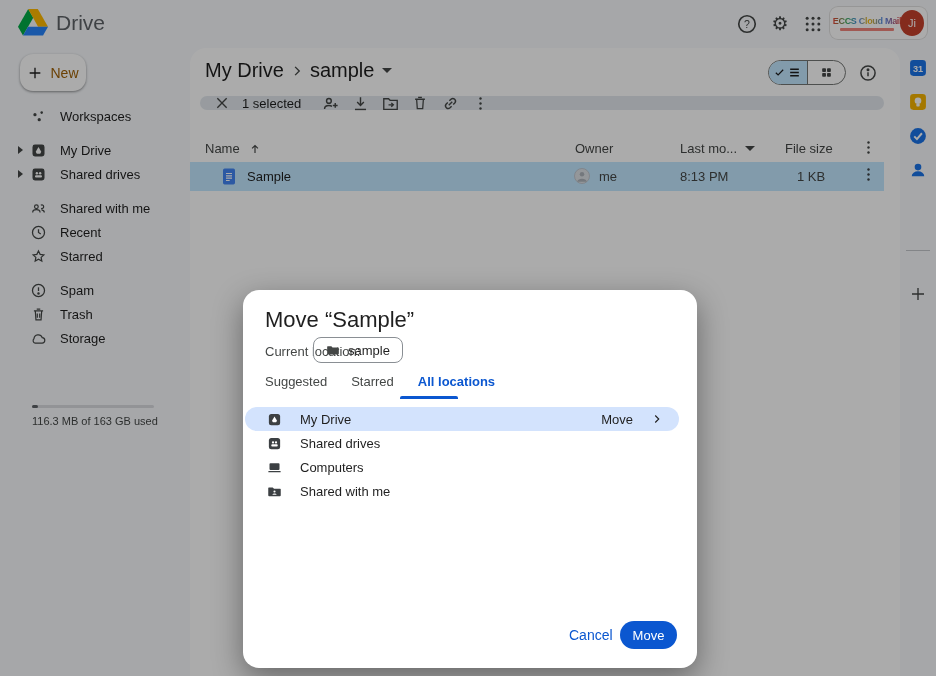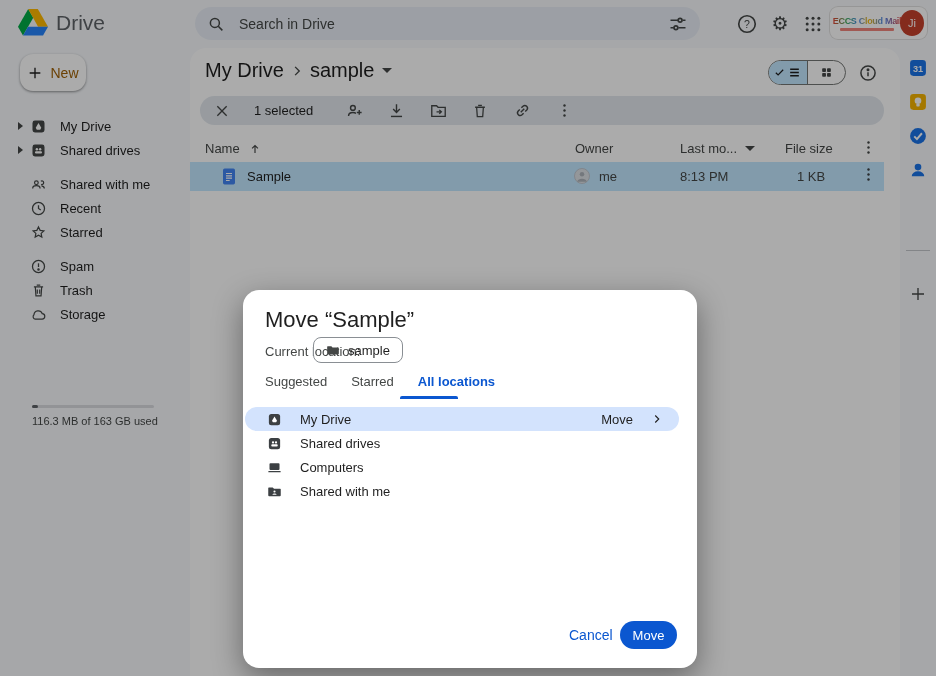--- a/index.html
+++ b/index.html
@@ -52,22 +52,22 @@
   .crumb-chev{margin:0 4px;}
   .caret-down{width:0;height:0;border-left:5px solid transparent;border-right:5px solid transparent;
     border-top:5px solid #444746;margin-left:8px;}
   .view-toggle{position:absolute;left:578px;top:12px;width:78px;height:25px;border:1px solid #747775;
     border-radius:14px;display:flex;overflow:hidden;box-sizing:border-box;cursor:pointer;}
   .seg{flex:1;display:flex;align-items:center;justify-content:center;gap:3px;}
   .seg.sel{background:var(--selection-blue,#c2e7ff);}
   .seg+.seg{border-left:1px solid #747775;}
   .info-btn{position:absolute;left:668px;top:15px;width:20px;height:20px;cursor:pointer;}
 
-  .sel-toolbar{position:absolute;left:10px;top:48px;width:684px;height:29px;border-radius:15px;
-    background:var(--toolbar-bg,#e3e8ee);display:flex;align-items:center;padding:0 14px;box-sizing:border-box;gap:12px;}
+  .sel-toolbar{position:absolute;left:10px;top:48px;width:684px;height:14px;border-radius:15px;
+    background:var(--toolbar-bg,#e3e8ee);display:flex;align-items:center;padding:0 14px;box-sizing:border-box;}
   .sel-toolbar .count{font-size:13px;color:#1f1f1f;margin:0 14px 0 12px;}
   .tool-ic{width:30px;height:24px;cursor:pointer;}
 
   .thead{position:absolute;left:0px;top:88px;width:694px;height:26px;border-bottom:1px solid #e1e3e6;font-size:13px;color:#444746;}
   .col-name{position:absolute;left:15px;top:5px;display:flex;align-items:center;gap:8px;cursor:pointer;}
   .col-owner{position:absolute;left:385px;top:5px;cursor:pointer;}
   .col-mod{position:absolute;left:490px;top:5px;display:flex;align-items:center;cursor:pointer;}
   .col-size{position:absolute;left:595px;top:5px;cursor:pointer;}
   .col-kebab{position:absolute;left:670px;top:3px;cursor:pointer;}
 
@@ -121,36 +121,20 @@
       <span class="icon">
         <svg width="30" height="27" viewBox="0 0 87 78">
           <path fill="#00ac47" d="M29.6 0L0 51.3l14.5 25.2L44.2 25.2z"></path>
           <path fill="#ffba00" d="M29.6 0h27.9l29.6 51.3H58.2z"></path>
           <path fill="#2684fc" d="M14.5 76.5h58.1l14.5-25.2H29z"></path>
         </svg>
       </span>
       <span class="app-title">Drive</span>
     </div>
 
-    <div class="searchbar">
-      <span class="icon">
-        <svg width="18" height="18" viewBox="0 0 24 24" fill="none" stroke="#444746" stroke-width="2">
-          <circle cx="10.5" cy="10.5" r="6"></circle>
-            <path d="M15 15l5.5 5.5"></path>
-        </svg>
-      </span>
-      <input placeholder="Search in Drive" style="">
-      <span class="icon">
-        <svg width="20" height="20" viewBox="0 0 24 24" fill="none" stroke="#444746" stroke-width="2">
-          <path d="M3 7.5h9M17.5 7.5H21M3 16.5h4M12.5 16.5H21"></path>
-          <circle cx="14.5" cy="7.5" r="2.3"></circle>
-            <circle cx="9.5" cy="16.5" r="2.3"></circle>
-        </svg>
-      </span>
-    </div>
 
     <span class="icon tb-icon" style="left:735px">
       <svg width="22" height="22" viewBox="0 0 24 24">
         <circle cx="12" cy="12" r="9" fill="none" stroke="#444746" stroke-width="1.8"></circle>
         <text x="12" y="16.2" text-anchor="middle" font-size="11.5" fill="#444746" font-family="Liberation Sans">?</text>
       </svg>
     </span>
     <span class="icon tb-icon gear-glyph" style="left:768px">⚙</span>
     <span class="icon tb-icon" style="left:801px">
       <svg width="20" height="20" viewBox="0 0 24 24" fill="#444746">
@@ -180,20 +164,30 @@
       <span class="icon">
         <svg width="16" height="16" viewBox="0 0 24 24" stroke="#1f1f1f" stroke-width="2" fill="none">
             <path d="M12 4v16M4 12h16"></path>
           </svg>
       </span>
       <span>New</span>
     </div>
 
     <div class="nav">
       <div class="nav-group">
+        <div class="nav-item">
+          <span class="icon">
+            <svg width="17" height="17" viewBox="0 0 24 24" fill="#444746">
+              <circle cx="7" cy="9.5" r="2.3"></circle>
+                <circle cx="16.5" cy="6.5" r="1.8"></circle>
+                <circle cx="13" cy="16.5" r="2.3"></circle>
+            </svg>
+          </span>
+          <span class="label">Workspaces</span>
+        </div>
       </div>
 
       <div class="nav-group">
         <div class="nav-item">
           <span class="expander"></span>
           <span class="icon">
             <svg width="17" height="17" viewBox="0 0 24 24">
               <rect x="3.5" y="3.5" width="17" height="17" rx="3.5" fill="#444746"></rect>
               <path d="M12 7.2l3.9 6.7-1.5 2.6H9.6l-1.5-2.6z" fill="#fff"></path>
             </svg>

